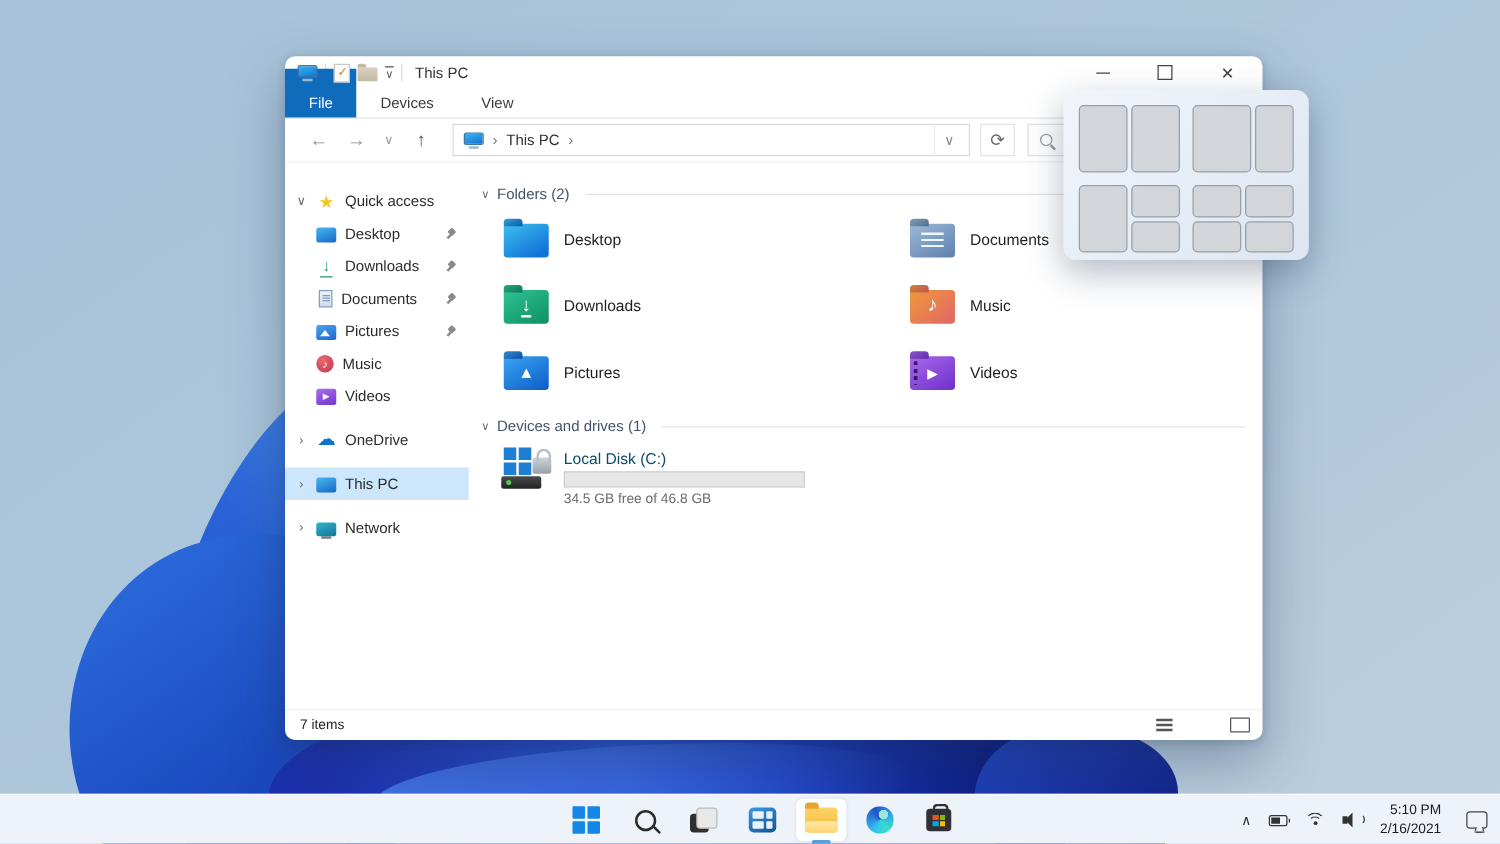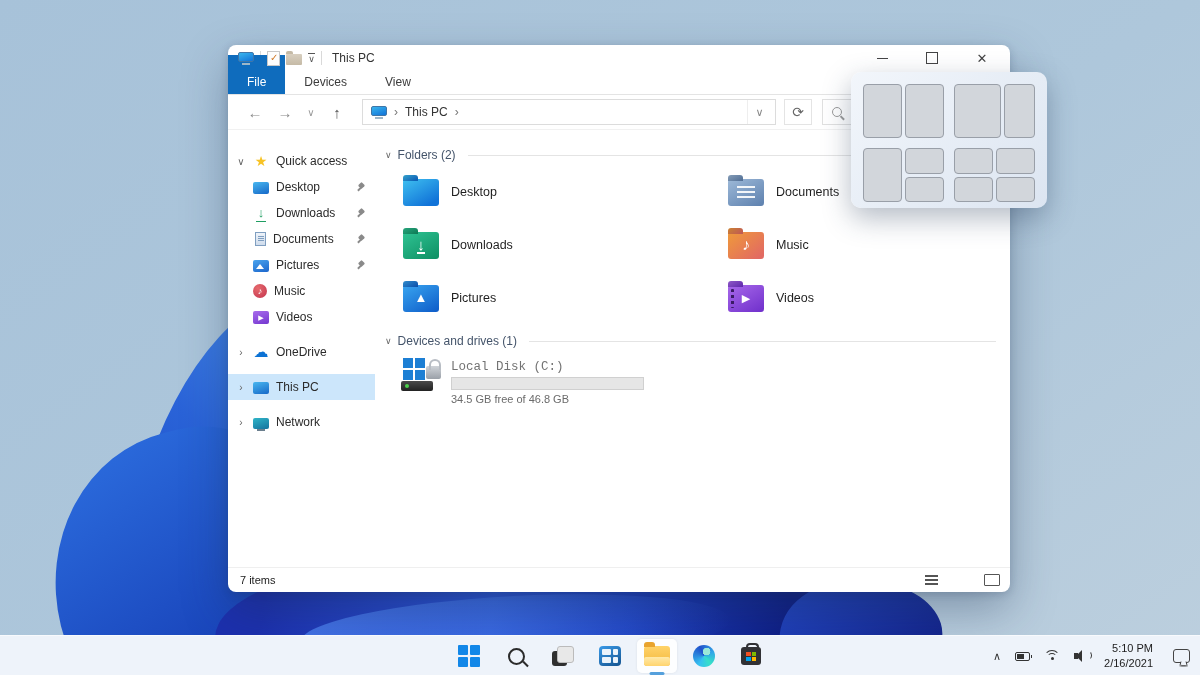--- a/index.html
+++ b/index.html
@@ -121,21 +121,21 @@
 
   .drive-row { display:flex; gap:10px; padding-left:16px; align-items:flex-start; }
   .drive-icon { width:40px; height:36px; position:relative; flex:0 0 auto; }
   .dwin { position:absolute; left:2px; top:0; width:22px; height:22px; display:grid; grid-template-columns:1fr 1fr; gap:2px; }
   .dwin i { background:#1d7fd4; }
   .hdd { position:absolute; left:0; bottom:3px; width:32px; height:10px; background:linear-gradient(#4a4a4a,#222); border-radius:2px; }
   .hdd::after { content:""; position:absolute; left:4px; top:3px; width:4px; height:4px; border-radius:50%; background:#4cd04c; }
   .dlock { position:absolute; right:0; top:8px; width:15px; height:13px; background:linear-gradient(#cfd3d8,#9aa0a8); border-radius:2px; }
   .dlock::before { content:""; position:absolute; left:2.5px; top:-7px; width:8px; height:9px; border:2.5px solid #b8bdc4; border-bottom:none; border-radius:6px 6px 0 0; }
   .drive-info { display:flex; flex-direction:column; gap:3px; padding-top:2px; }
-  .drive-name { font-size:12.5px; color:#737373;font-family:Liberation Mono, monospace; }
+  .drive-name { font-size:12.5px; color:#0c4a6e; }
   .bar { width:193px; height:13px; background:#e6e6e6; border:1px solid #d0d0d0; }
   .bar-fill { height:100%; background:#259fd8; }
   .drive-cap { font-size:11px; color:#6b6b6b; }
 
   
   .statusbar { height:25px; border-top:1px solid #efefef; display:flex; align-items:center; padding:0 10px 0 12px;gap:36px; }
   .items-count { font-size:11px; color:#222; }
   .sb-spacer { flex:1; }
   .ic-list { width:13px; height:1.5px; background:#555; box-shadow:0 4px 0 #555, 0 8px 0 #555; margin:-8px 10px 0 0; }
   .ic-thumb { width:16px; height:12px; border:1.5px solid #555; border-radius:1px; }

